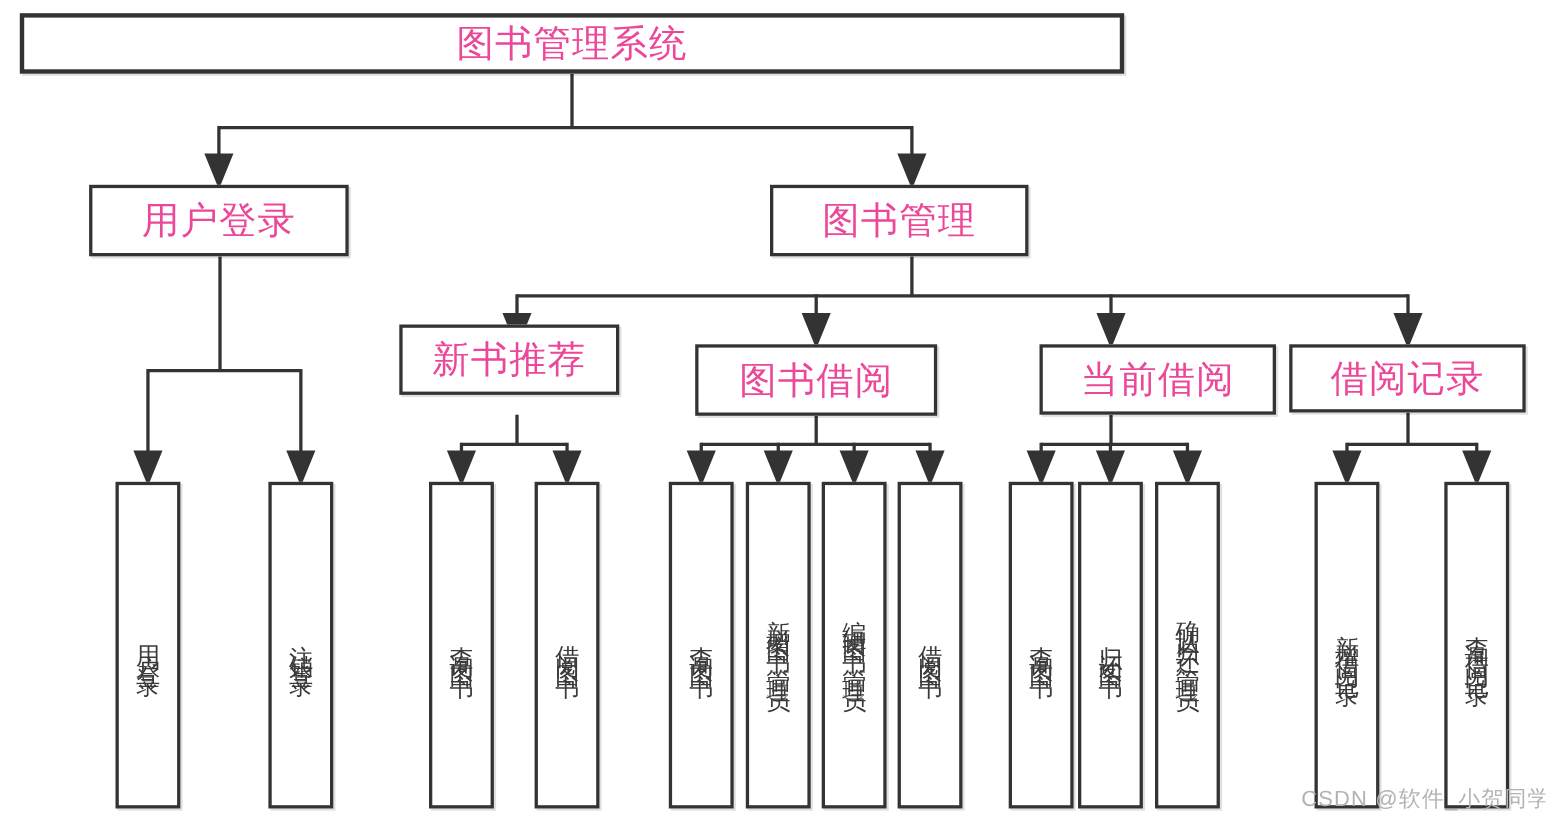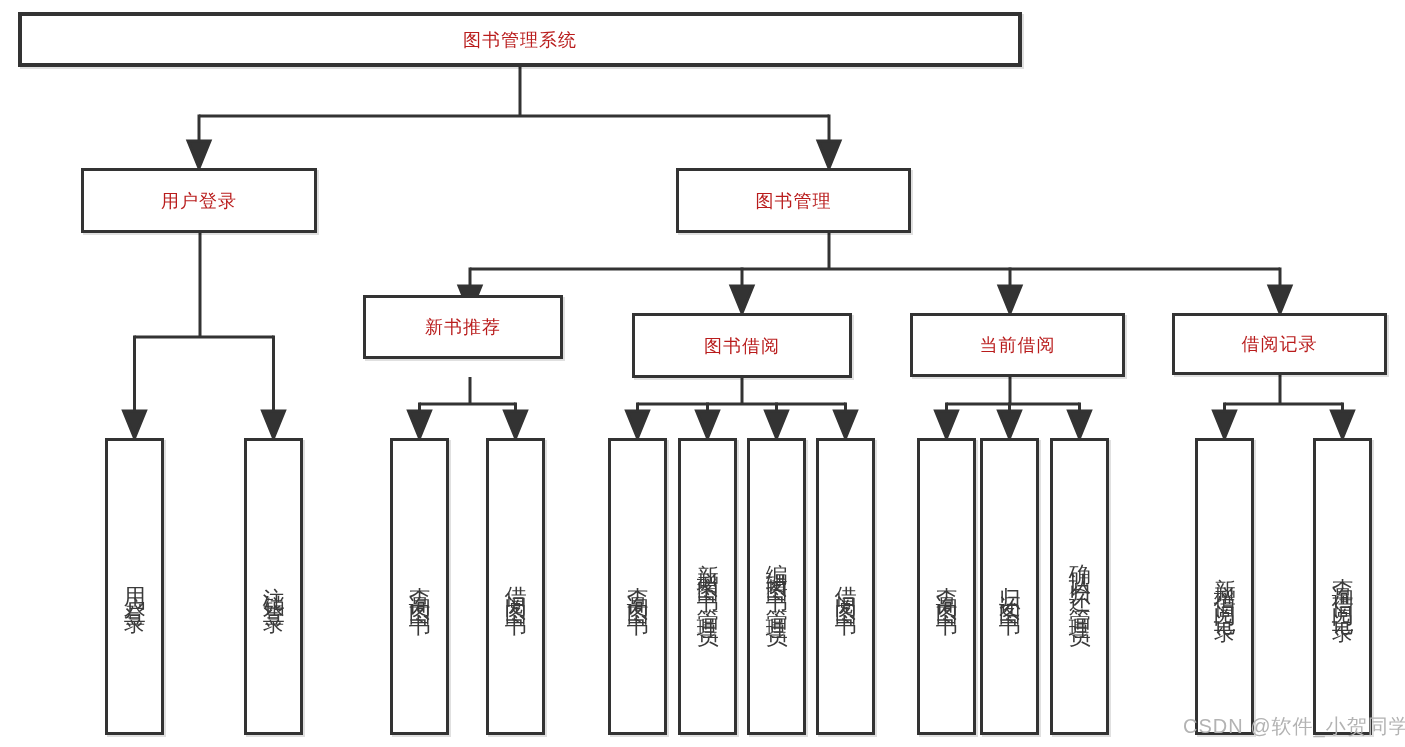--- a/index.html
+++ b/index.html
@@ -29,23 +29,23 @@
     display: flex;
     align-items: center;
     justify-content: center;
     z-index: 2;
     box-shadow: 2px 2px 0 rgba(0,0,0,0.12);
   }
   .node.root {
     border-width: 4px;
   }
   .node.h span {
-    font-size: 18px;
+    font-size: 34px;
     letter-spacing: 1px;
-    color: #b91c1c;
+    color: #ec4899;
     white-space: nowrap;
   }
   .node.v span {
     writing-mode: vertical-rl;
     text-orientation: mixed;
     font-size: 22px;
     letter-spacing: 9px;
     color: #3a3a3a;
     line-height: 1.2;
   }
@@ -141,31 +141,31 @@
   </g>
 </svg>
 
 <div class="node h root" style="left:18px; top:12px; width:1004px; height:55px;">
   <span>图书管理系统</span>
 </div>
 
 <div class="node h" style="left:81px; top:168px; width:236px; height:65px;">
   <span>用户登录</span>
 </div>
-<div class="node h" style="left:676px; top:168px; width:235px; height:65px;">
+<div class="node h" style="left:700px; top:168px; width:235px; height:65px;">
   <span>图书管理</span>
 </div>
 
 <div class="node h" style="left:363px; top:295px; width:200px; height:64px;font-family:Liberation Mono, monospace;">
   <span>新书推荐</span>
 </div>
 <div class="node h" style="left:632px; top:313px; width:220px; height:65px;text-align:center;">
   <span>图书借阅</span>
 </div>
-<div class="node h" style="left:910px; top:313px; width:215px; height:64px;">
+<div class="node h" style="left:945px; top:313px; width:215px; height:64px;">
   <span>当前借阅</span>
 </div>
 <div class="node h" style="left:1172px; top:313px; width:215px; height:62px;">
   <span>借阅记录</span>
 </div>
 
 <div class="node v" style="left:105px; top:438px; width:59px; height:297px;">
   <span>用户登录</span>
 </div>
 <div class="node v" style="left:244px; top:438px; width:59px; height:297px;">

